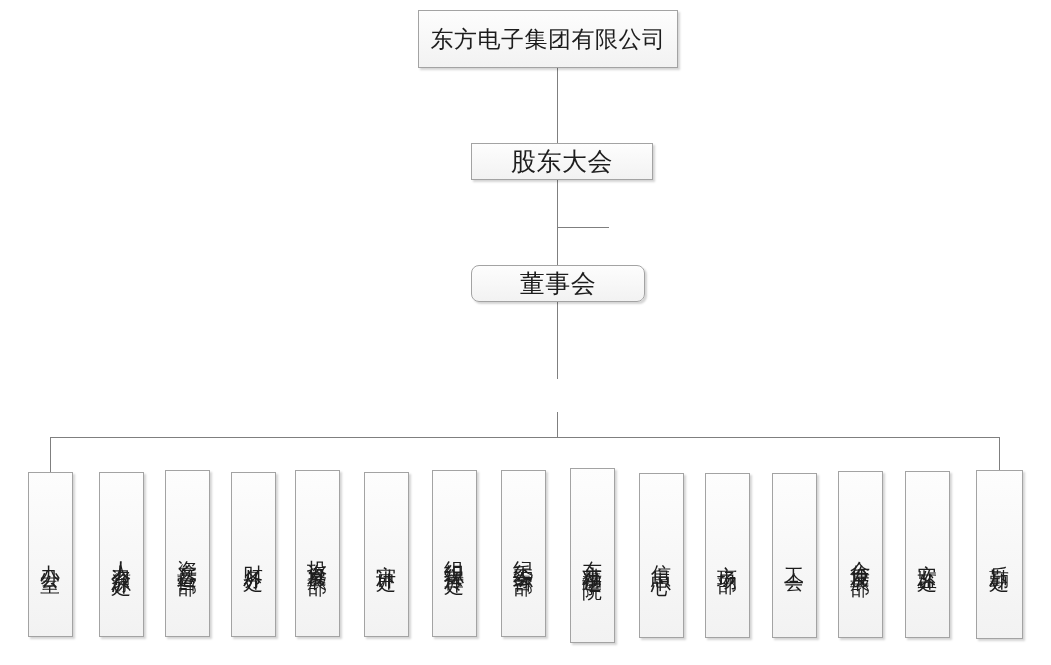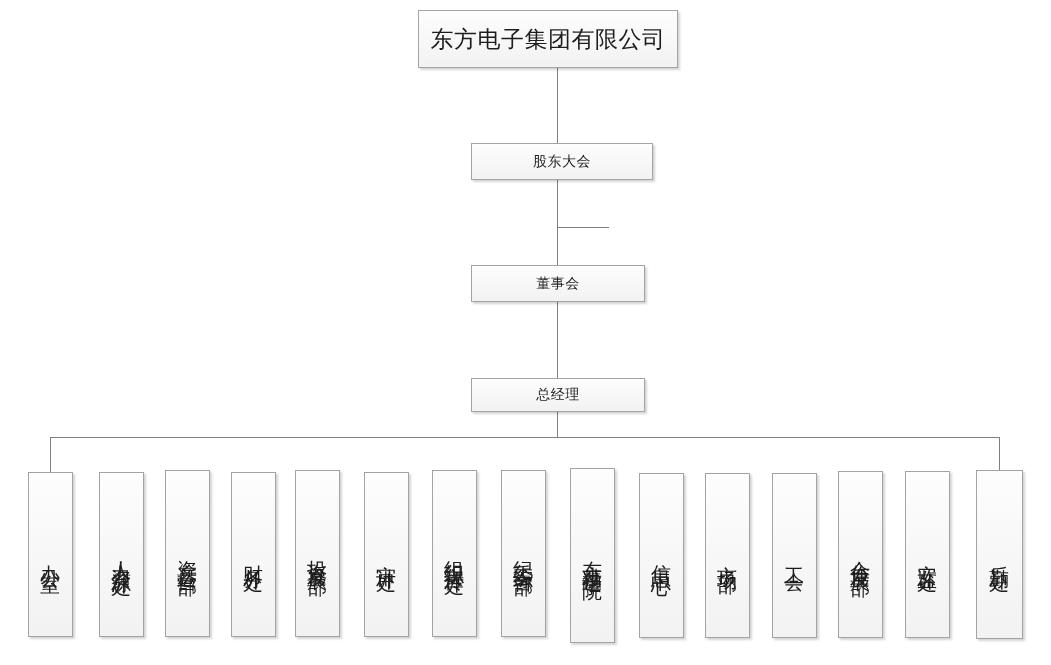--- a/index.html
+++ b/index.html
@@ -27,21 +27,21 @@
     z-index:5;
   }
   .node .lbl{
     display:block;
     line-height:1.08;
     letter-spacing:0.5px;
     white-space:nowrap;
   }
 
   
-  .h-node .lbl{font-size:14px;}
+  .h-node .lbl{font-size:25px;}
   #n-company .lbl{font-size:23px;}
 
   
   .v-node{
     writing-mode:vertical-rl;
     text-orientation:upright;
   }
   .v-node .lbl{
     writing-mode:vertical-rl;
     text-orientation:upright;
@@ -78,27 +78,24 @@
 
   <div class="node h-node" id="n-company" style="left:418px;top:10px;width:260px;height:58px;">
     <span class="lbl">东方电子集团有限公司</span>
   </div>
 
   <div class="node h-node" style="left:471px;top:143px;width:182px;height:37px;">
     <span class="lbl">股东大会</span>
   </div>
 
 
-  <div class="node h-node" style="left:471px;top:265px;width:174px;height:37px;">
+  <div class="node h-node" style="left:471px;top:265px;width:174px;height:37px;border-radius:8px;">
     <span class="lbl">董事会</span>
   </div>
 
-  <div class="node h-node" style="left:471px;top:378px;width:174px;height:34px;">
-    <span class="lbl">总经理</span>
-  </div>
 
   <div class="node v-node" style="left:28px;top:472px;width:45px;height:165px;">
     <span class="lbl">办公室</span>
   </div>
 
   <div class="node v-node" style="left:99px;top:472px;width:45px;height:165px;">
     <span class="lbl">人力资源处</span>
   </div>
 
   <div class="node v-node" style="left:165px;top:470px;width:45px;height:167px;">

